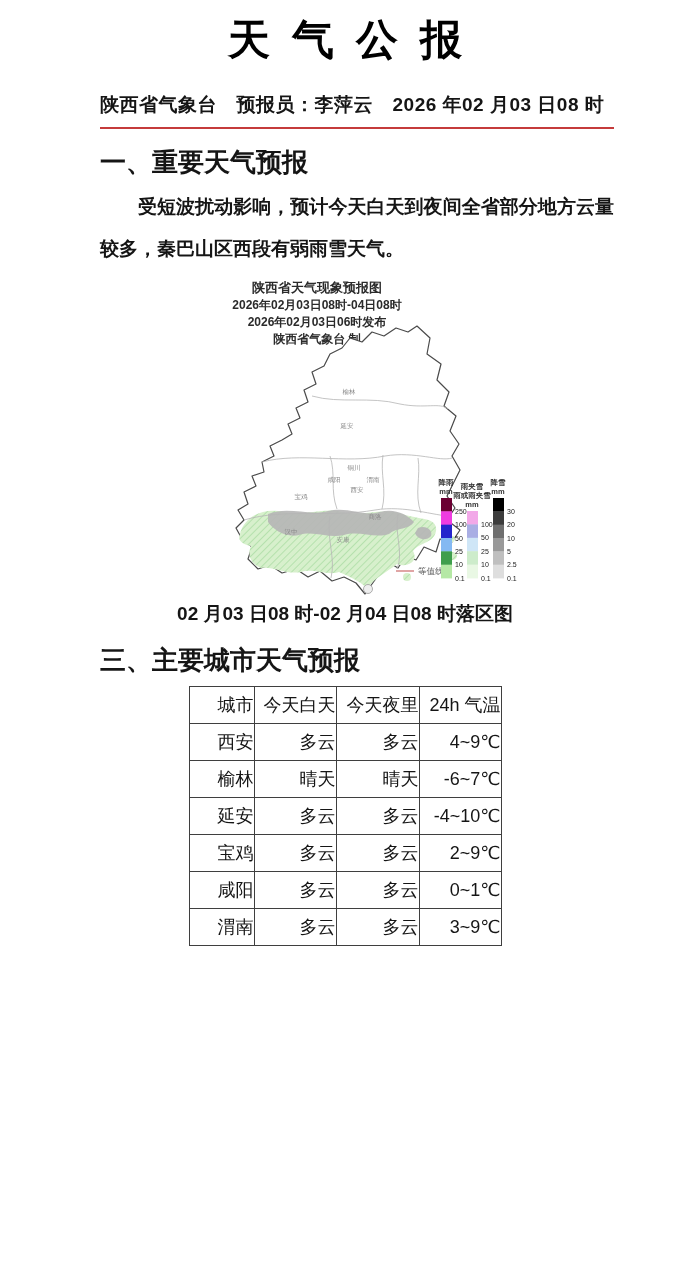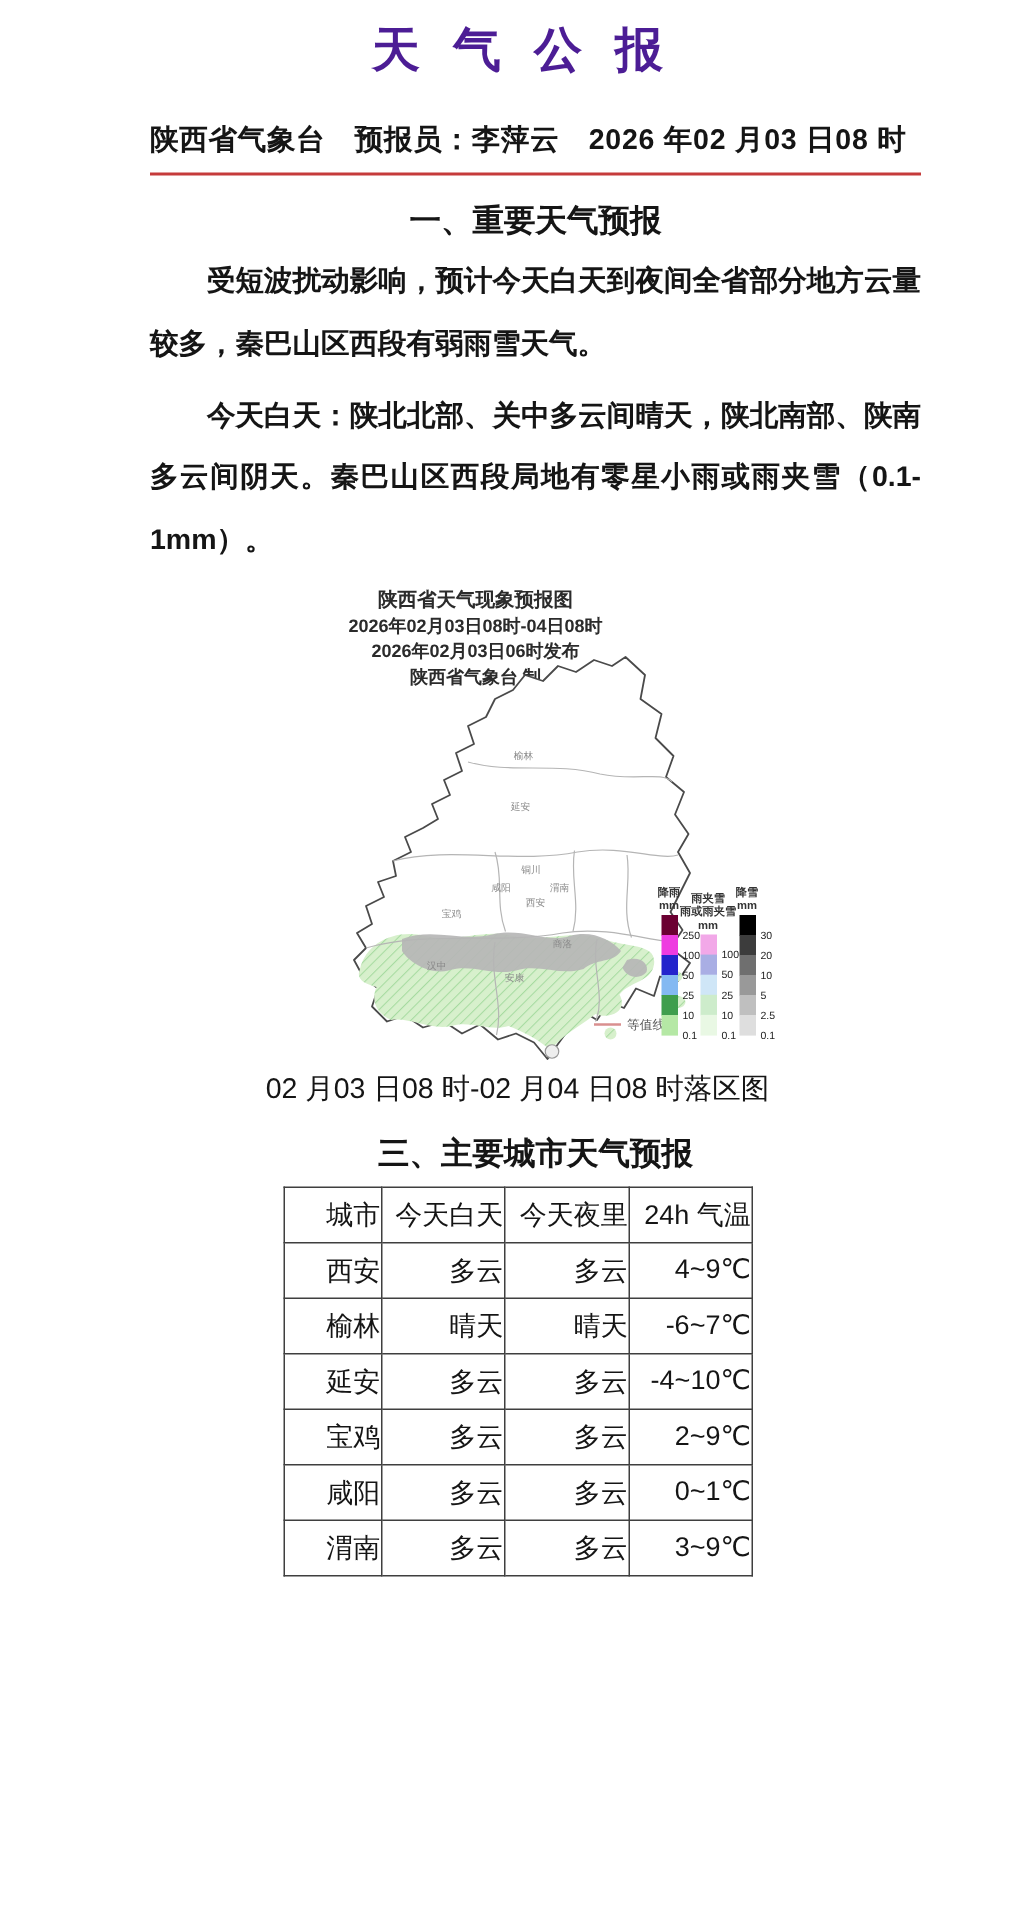--- a/index.html
+++ b/index.html
@@ -2,53 +2,52 @@
 <html><head>
 <meta charset="utf-8">
 <style>
   html,body{margin:0;padding:0;}
   body{
     width:690px;height:1284px;overflow:hidden;background:#ffffff;color:#151515;
     font-family:"Liberation Sans","DejaVu Sans",sans-serif;
   }
   .page{width:690px;}
   .main-title{
-    margin:12px 0 24px 0;text-align:center;color:#4c1d95;
-    font-size:32px;font-weight:bold;letter-spacing:22px;text-indent:22px;
+    margin:12px 0 24px 0;text-align:center;color:#000000;
+    font-size:42px;font-weight:bold;letter-spacing:22px;text-indent:22px;
   }
   .text-wrap{padding:0 76px 0 100px;}
   .byline{
     font-size:19px;font-weight:600;letter-spacing:.5px;
     border-bottom:2px solid #c53b3b;padding-bottom:9px;margin-bottom:4px;
   }
-  .sec-heading{font-size:21px;font-weight:bold;margin:16px 0 0 0;text-align:center;}
+  .sec-heading{font-size:26px;font-weight:bold;margin:16px 0 0 0;}
   .body-para{font-size:19px;line-height:2.2;text-align:justify;text-indent:2em;margin:6px 0 0 0;font-weight:bold;}
   .map-figure{display:block;margin:6px auto 0 auto;}
-  .map-caption{text-align:center;font-size:19px;font-weight:normal;margin:0 0 4px 0;}
+  .map-caption{text-align:center;font-size:19px;font-weight:bold;margin:0 0 4px 0;}
   .wx-table{border-collapse:collapse;margin:8px auto 0 auto;}
   .wx-table td,.wx-table th{
     border:1px solid #3f3f3f;text-align:right;vertical-align:middle;
     font-size:18px;font-weight:400;height:36px;padding:0;
   }
   svg text{font-family:"Liberation Sans","DejaVu Sans",sans-serif;}
 </style>
 </head>
 <body>
 
 <div class="page">
 
   <h1 class="main-title">天气公报</h1>
 
   <div class="text-wrap">
     <div class="byline">陕西省气象台　预报员：李萍云　2026 年02 月03 日08 时</div>
 
     <h2 class="sec-heading">一、重要天气预报</h2>
     <p class="body-para">受短波扰动影响，预计今天白天到夜间全省部分地方云量较多，秦巴山区西段有弱雨雪天气。</p>
 
-    <p class="body-para">今天白天：陕北北部、关中多云间晴天，陕北南部、陕南多云间阴天。秦巴山区西段局地有零星小雨或雨夹雪（0.1-1mm）。</p>
   </div>
 
   <svg id="map-svg" class="map-figure" width="690" height="325" viewBox="0 0 690 325">
     <defs>
       <pattern id="hatch" width="5" height="5" patternUnits="userSpaceOnUse" patternTransform="rotate(45)">
         <rect width="5" height="5" fill="#d7f0cc"></rect>
         <line x1="0" y1="0" x2="0" y2="5" stroke="#a6dba0" stroke-width="1.4"></line>
       </pattern>
     </defs>
 

